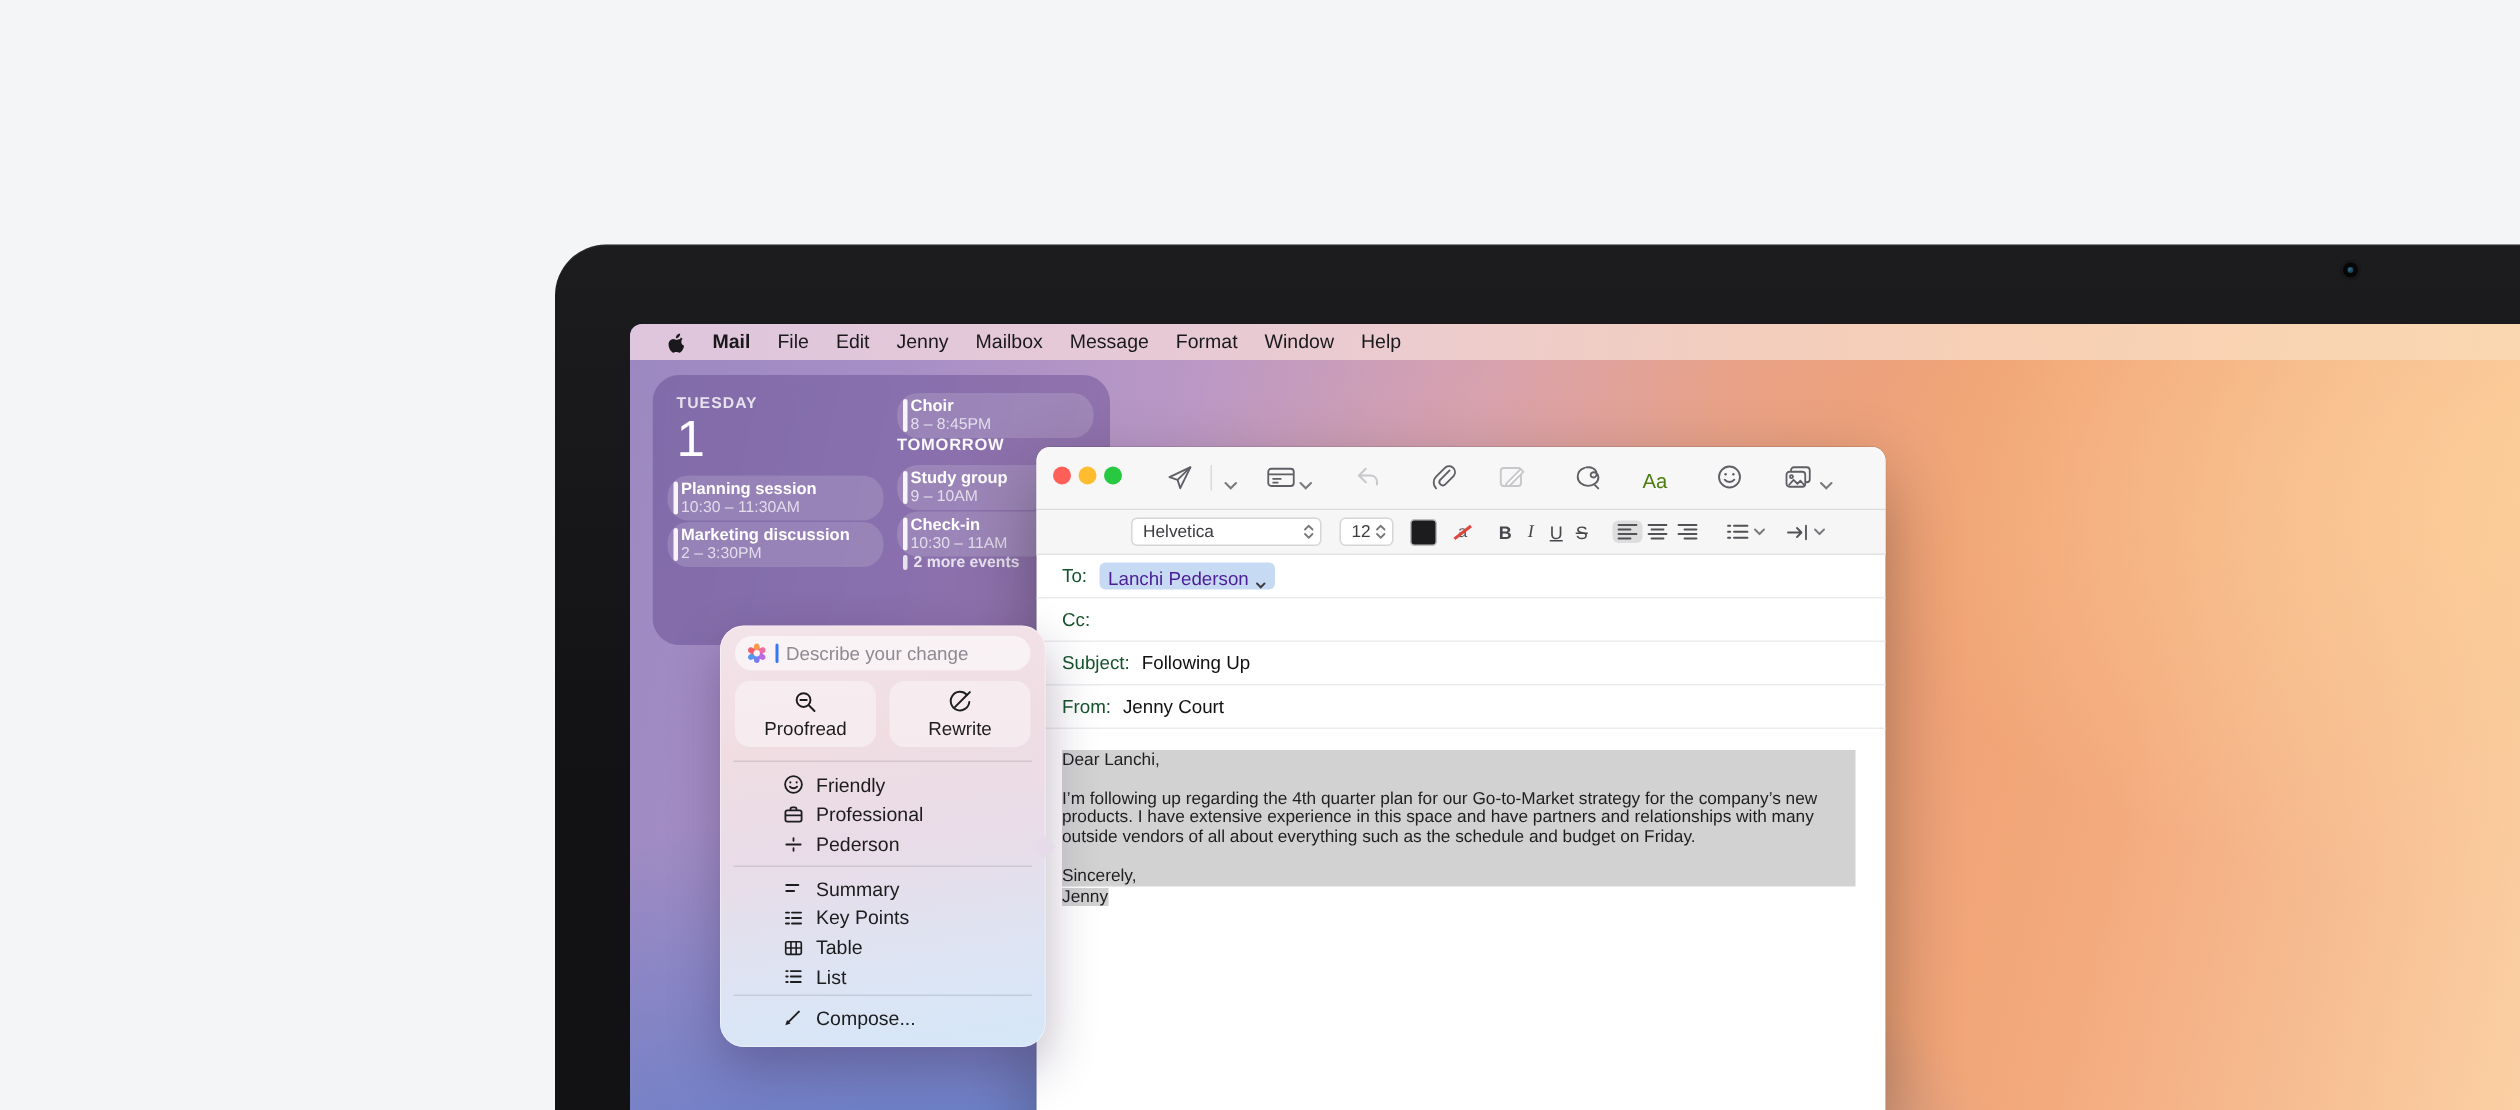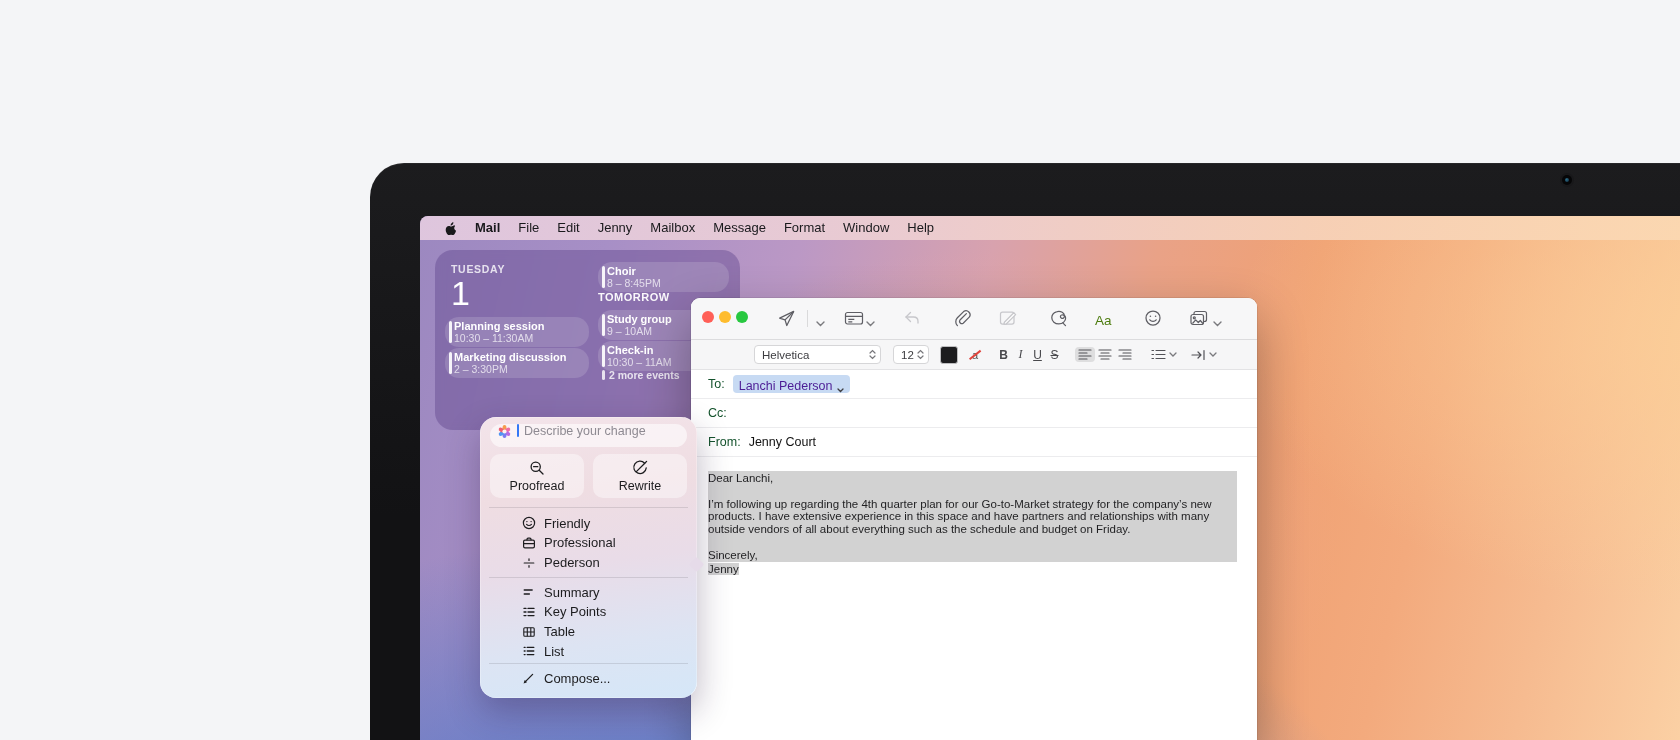--- a/index.html
+++ b/index.html
@@ -65,21 +65,21 @@
   .blank{height:12.8px;}
   .sig-line{position:absolute;left:17px;top:105.6px;}
   .sel-inline{background:#d2d2d2;}
   
   .wt{position:absolute;left:60px;top:201px;width:217px;height:281px;border-radius:16px;z-index:3;
     background:linear-gradient(172deg,#f3e4ea 0%,#efdde2 28%,#e9dce8 52%,#dde4f3 78%,#d5e7f8 100%);
     box-shadow:0 0 0 .5px rgba(255,255,255,.55) inset,0 14px 34px rgba(40,20,60,.30);
     font-size:13px;color:#1c1c1e;}
   .wt-arrow{position:absolute;right:-5px;top:142px;width:11px;height:11px;background:#e6dbe9;transform:rotate(45deg);border-radius:2px;}
   .wt-input{position:absolute;left:10px;top:7px;width:197px;height:23px;border-radius:12px;background:rgba(255,255,255,.58);
-    display:flex;padding-left:7px;box-sizing:border-box;gap:5px;}
+    display:flex;align-items:center;padding-left:7px;box-sizing:border-box;gap:5px;}
   .caret{width:2px;height:13px;background:#3478f6;border-radius:1px;}
   .ph{font-size:12.5px;color:#8e8a92;}
   .wt-btnrow{position:absolute;left:10px;top:37px;right:10px;display:flex;gap:9px;}
   .wt-btn{flex:1;height:44px;border-radius:10px;background:rgba(255,255,255,.42);display:flex;flex-direction:column;align-items:center;justify-content:center;gap:3px;}
   .wt-btn .lbl{font-size:12.5px;}
   .wt-div{position:absolute;left:9px;right:9px;height:1px;background:rgba(60,60,67,.14);}
   .wt-item{position:absolute;left:0;right:0;height:19.6px;display:flex;align-items:center;padding-left:16px;gap:8px;box-sizing:border-box;margin-left:26px;}
   .wt-item svg{flex:0 0 auto;}
   svg{display:block;}
 </style>
@@ -268,20 +268,24 @@
         <span class="hlabel">To:</span>
         <span class="pill">
           <span>Lanchi Pederson</span>
           <svg width="7" height="5" viewBox="0 0 7 5" fill="none" stroke="#3c3c40" stroke-width="1.3" stroke-linecap="round">
               <path d="M1 1l2.5 2.5L6 1"></path>
             </svg>
         </span>
       </div>
       <div class="hrow">
         <span class="hlabel">Cc:</span>
+      </div>
+      <div class="hrow">
+        <span class="hlabel">Subject:</span>
+        <span class="hval">Following Up</span>
       </div>
       <div class="hrow">
         <span class="hlabel">From:</span>
         <span class="hval">Jenny Court</span>
       </div>
 
       <div class="bodyarea">
         <div class="sel-block">
           <div>Dear Lanchi,</div>
           <div class="blank"></div>

